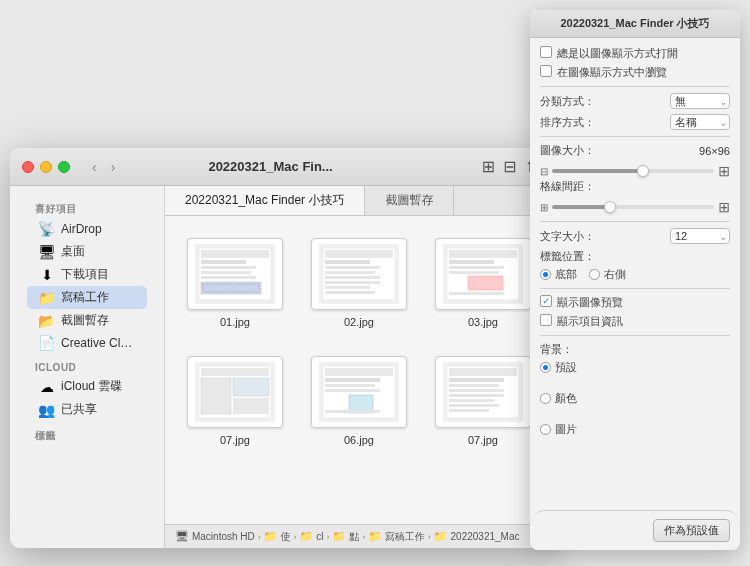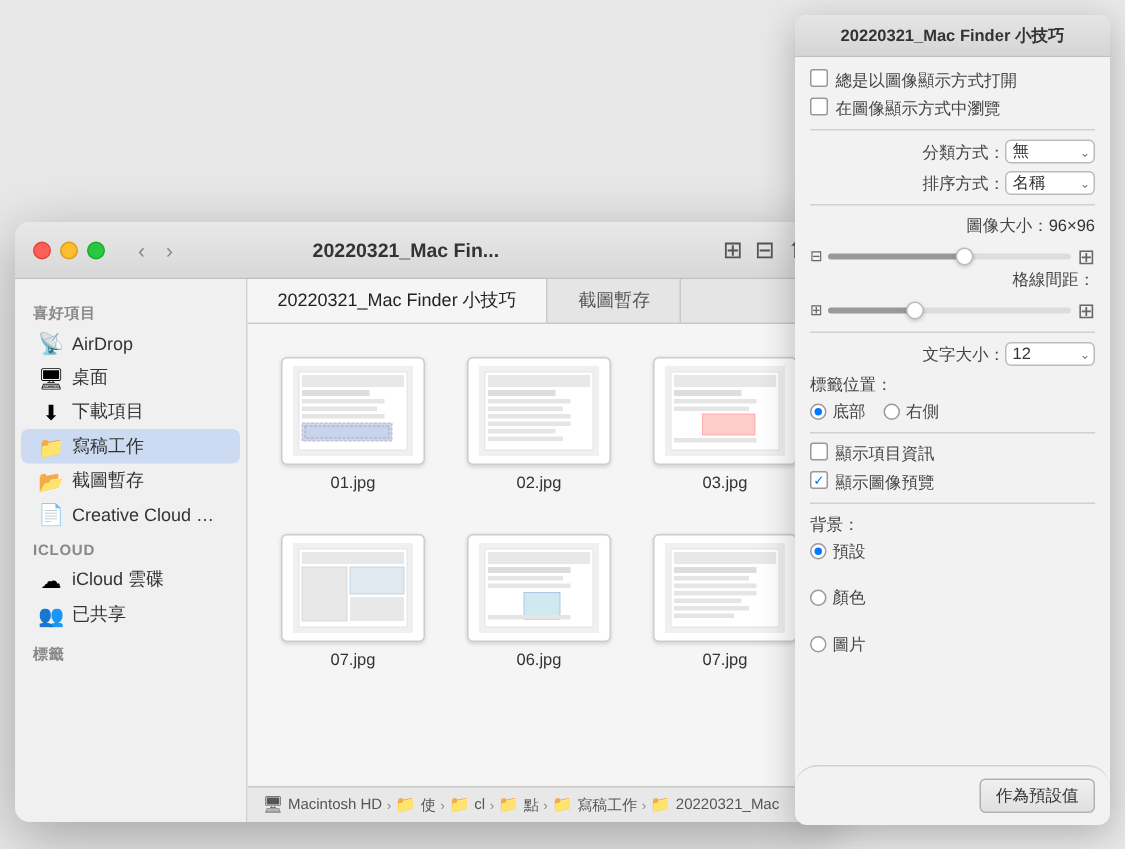--- a/index.html
+++ b/index.html
@@ -84,21 +84,21 @@
       display: flex;
       flex: 1;
       overflow: hidden;
     }
 
     
     .finder-sidebar {
       width: 155px;
       background: #f0f0f0;
       border-right: 1px solid #d0d0d0;
-      padding: 8px 0;
+      padding: 8px 13px;
       overflow-y: auto;
       flex-shrink: 0;
     }
 
     .sidebar-section-label {
       font-size: 10px;
       font-weight: 700;
       color: #888;
       padding: 8px 12px 2px;
       text-transform: uppercase;
@@ -302,21 +302,21 @@
 
     .info-divider {
       height: 1px;
       background: #d0d0d0;
       margin: 6px 0;
     }
 
     .info-field-row {
       display: flex;
       align-items: center;
-      justify-content: flex-end;
+      justify-content: space-between;
       margin-bottom: 5px;
     }
 
     .info-field-label {
       font-size: 11px;
       color: #444;
     }
 
     .info-select {
       font-size: 11px;
@@ -695,27 +695,27 @@
         <div class="info-radio-row">
           <div class="info-radio"></div>
           <span class="info-label">右側</span>
         </div>
       </div>
     </div>
 
     <div class="info-divider"></div>
 
     <div class="info-checkbox-row">
+      <div class="info-checkbox checked"></div>
+      <span class="info-label">顯示圖像預覽</span>
+    </div>
+
+    <div class="info-checkbox-row">
       <div class="info-checkbox"></div>
       <span class="info-label">顯示項目資訊</span>
-    </div>
-
-    <div class="info-checkbox-row">
-      <div class="info-checkbox checked"></div>
-      <span class="info-label">顯示圖像預覽</span>
     </div>
 
     <div class="info-divider"></div>
 
     <div class="info-row">
       <span class="info-field-label">背景：</span>
       <div class="info-radio-group" style="flex-direction:column; gap:16px; margin-top:3px;">
         <div class="info-radio-row">
           <div class="info-radio selected"></div>
           <span class="info-label">預設</span>

